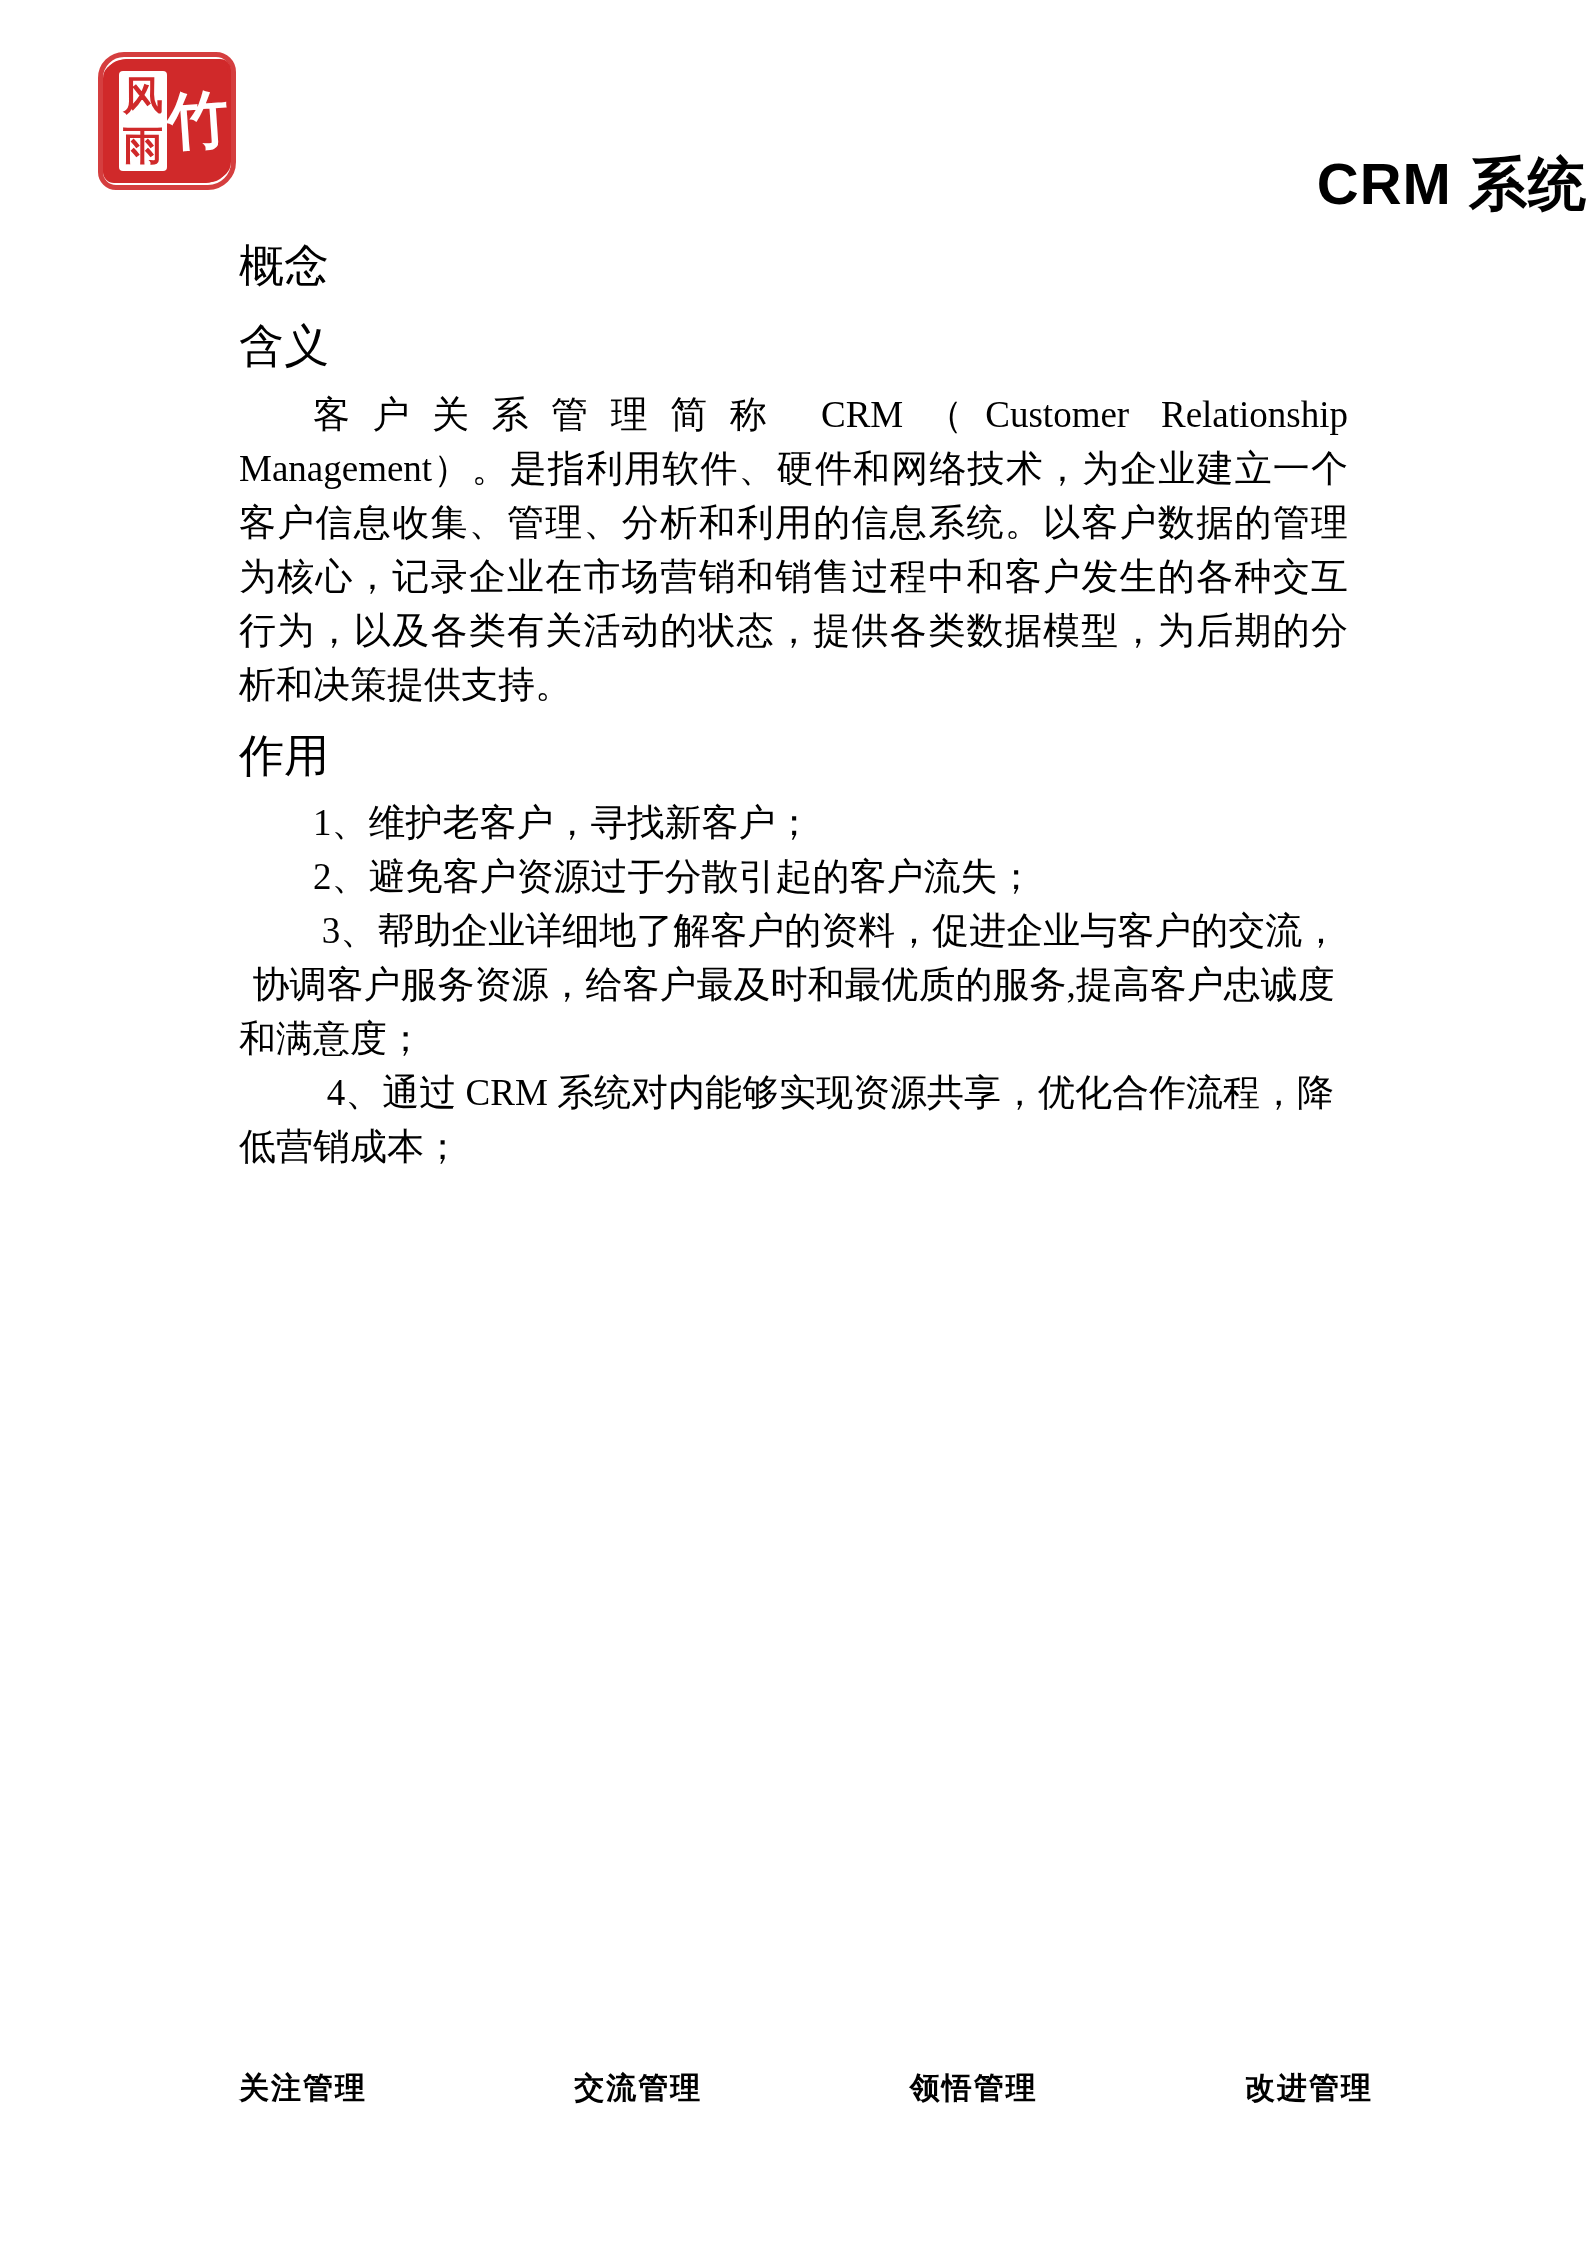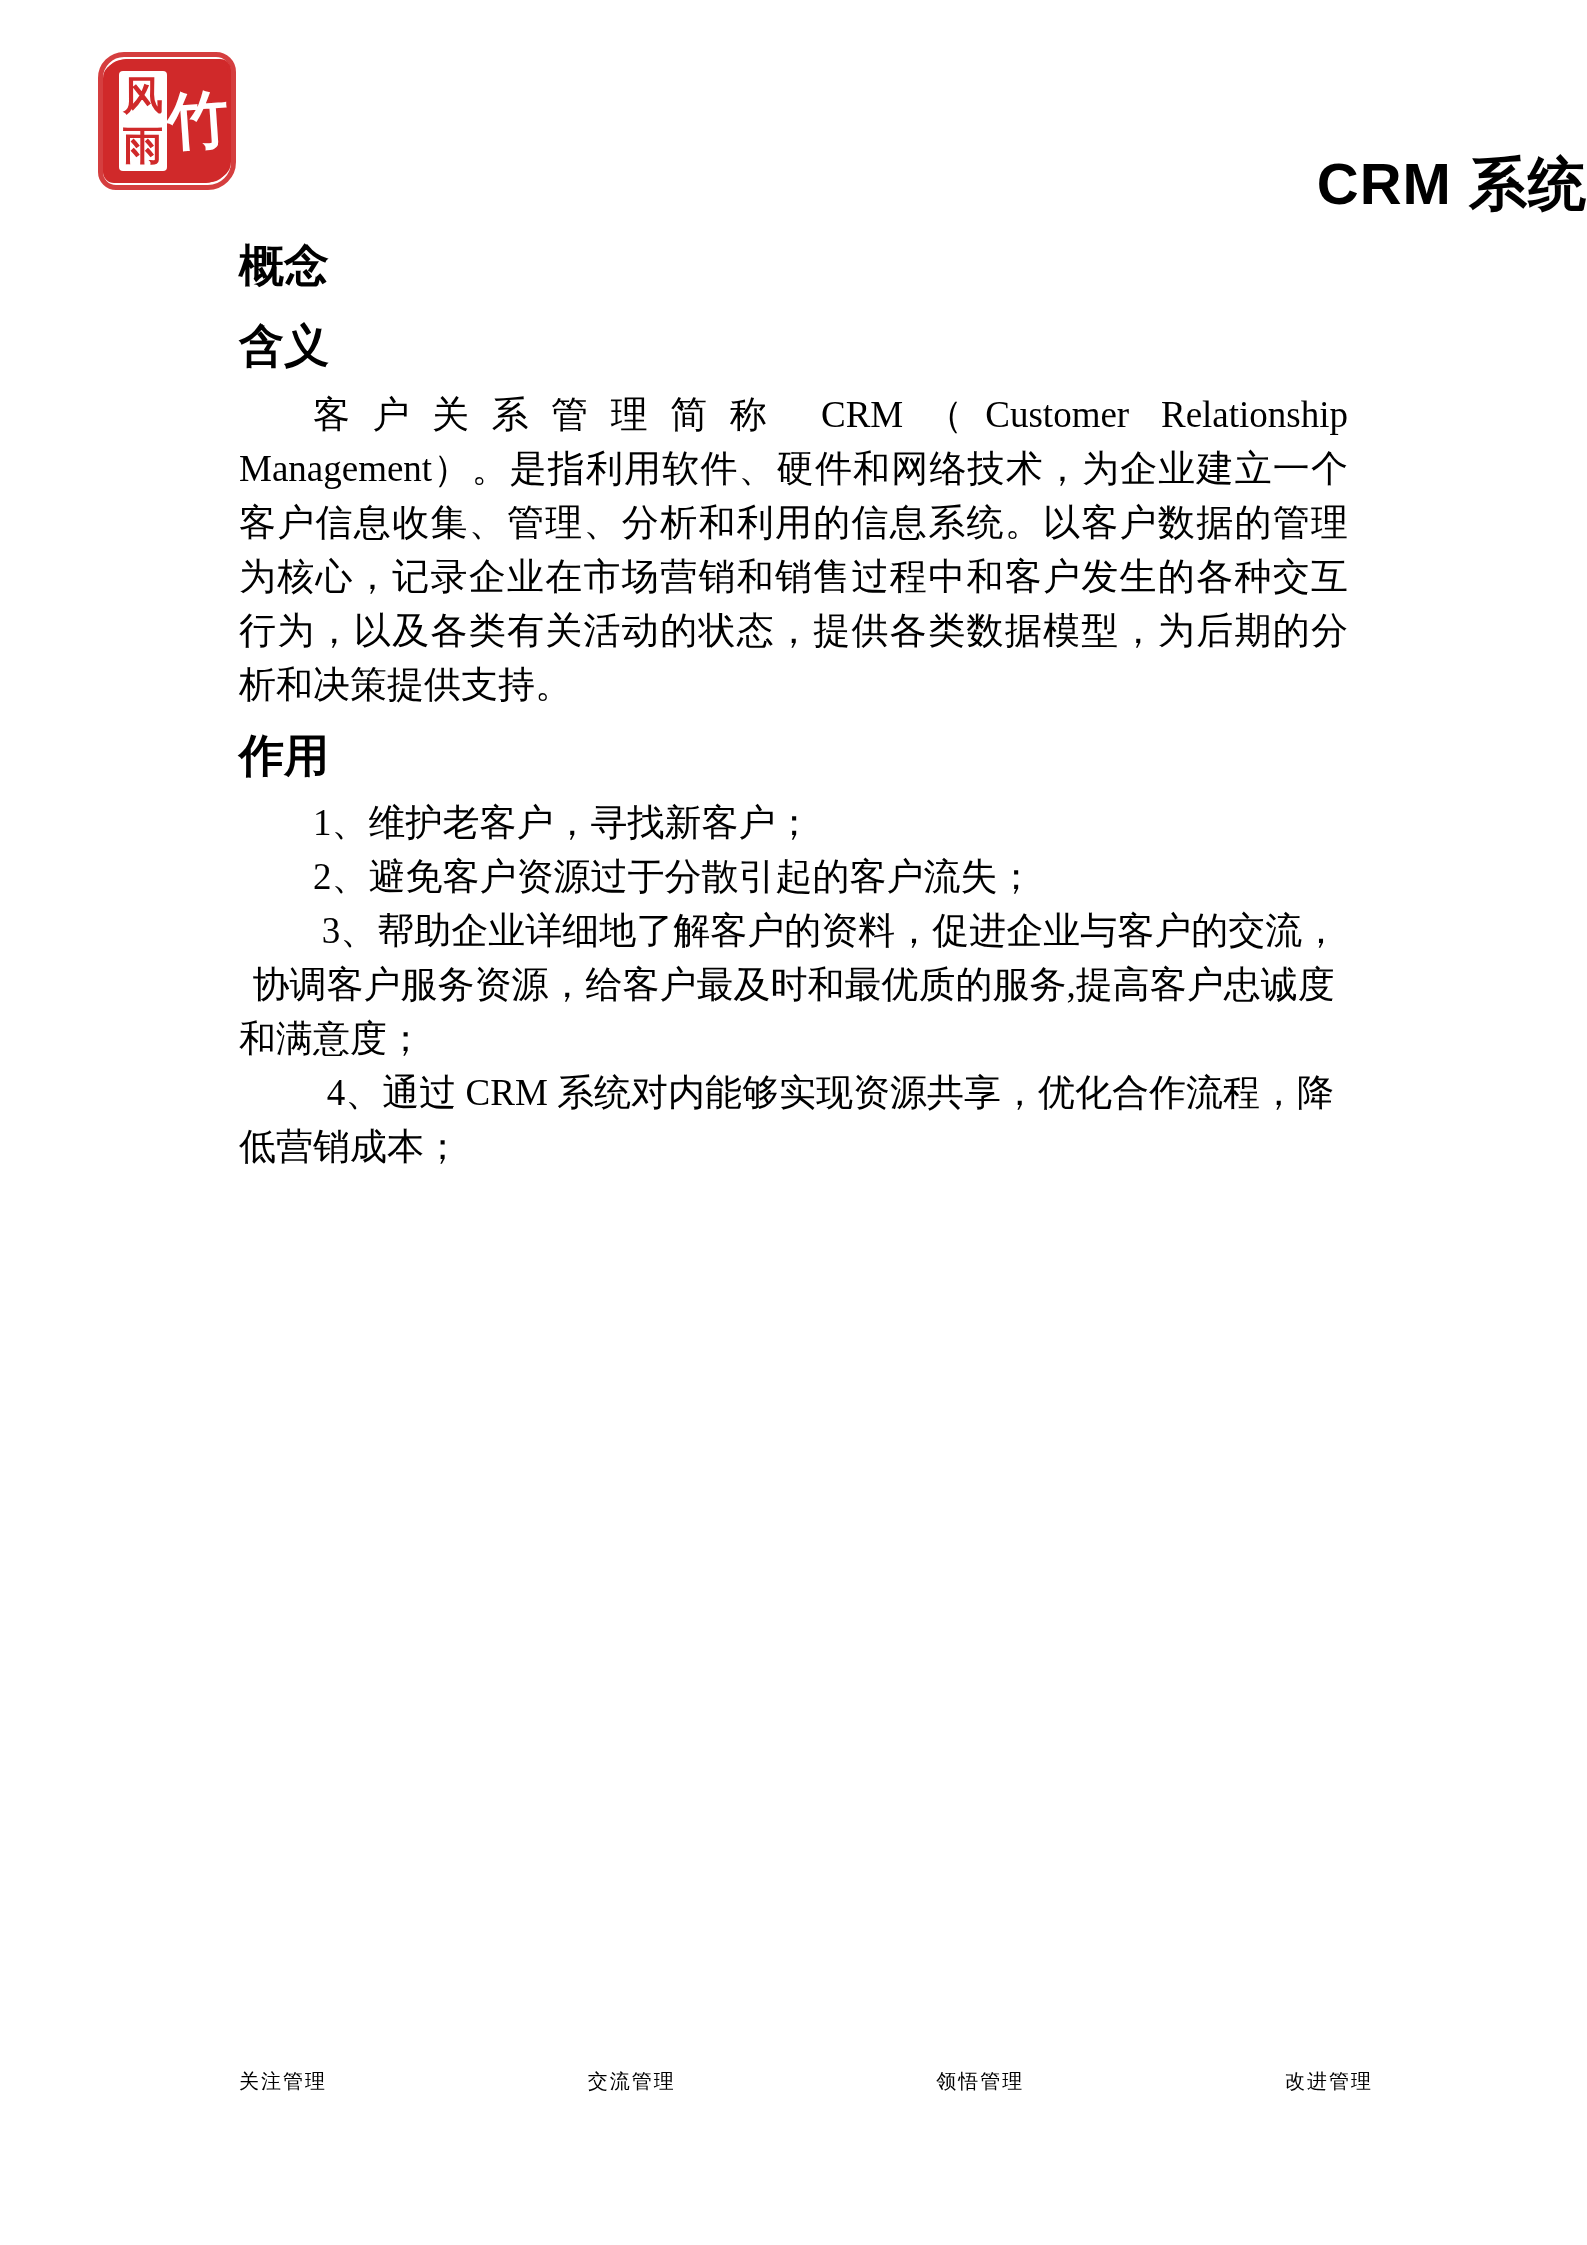--- a/index.html
+++ b/index.html
@@ -79,21 +79,21 @@
     font-size: 58px;
     line-height: 76px;
     text-align: right;
     letter-spacing: 1px;
   }
   .content {
     margin: 0 239px;
   }
   h2.sec-heading {
     font-family: "Liberation Sans", sans-serif;
-    font-weight: 700;
+    font-weight: 400;
     font-size: 45px;
     line-height: 72px;
     margin: 8px 0 4px 0;
   }
   p.body-par, p.li {
     font-size: 37px;
     line-height: 54px;
     margin: 6px 0 0 0;
     text-indent: 2em;
     text-align: justify;
@@ -105,22 +105,22 @@
   .footer {
     position: absolute;
     left: 239px;
     right: 214px;
     top: 2068px;
     display: flex;
     justify-content: space-between;
   }
   .footer span {
     font-family: "Liberation Serif", serif;
-    font-weight: normal;
-    font-size: 20px;
+    font-weight: bold;
+    font-size: 30px;
     letter-spacing: 2px;
   }
 </style>
 </head>
 <body>
 
 <div class="page" style="--seal-red: #d0292a;">
 
   <div class="seal">
     <div class="seal-ring"></div>

